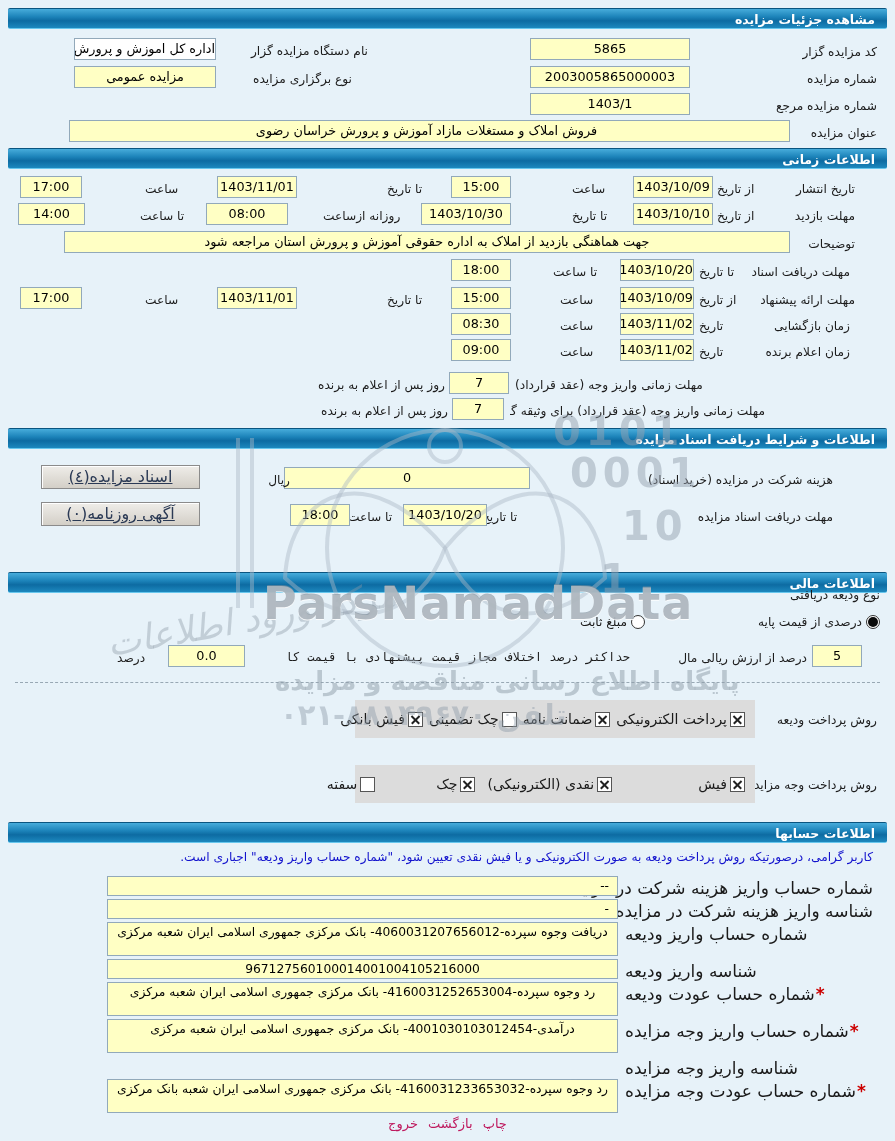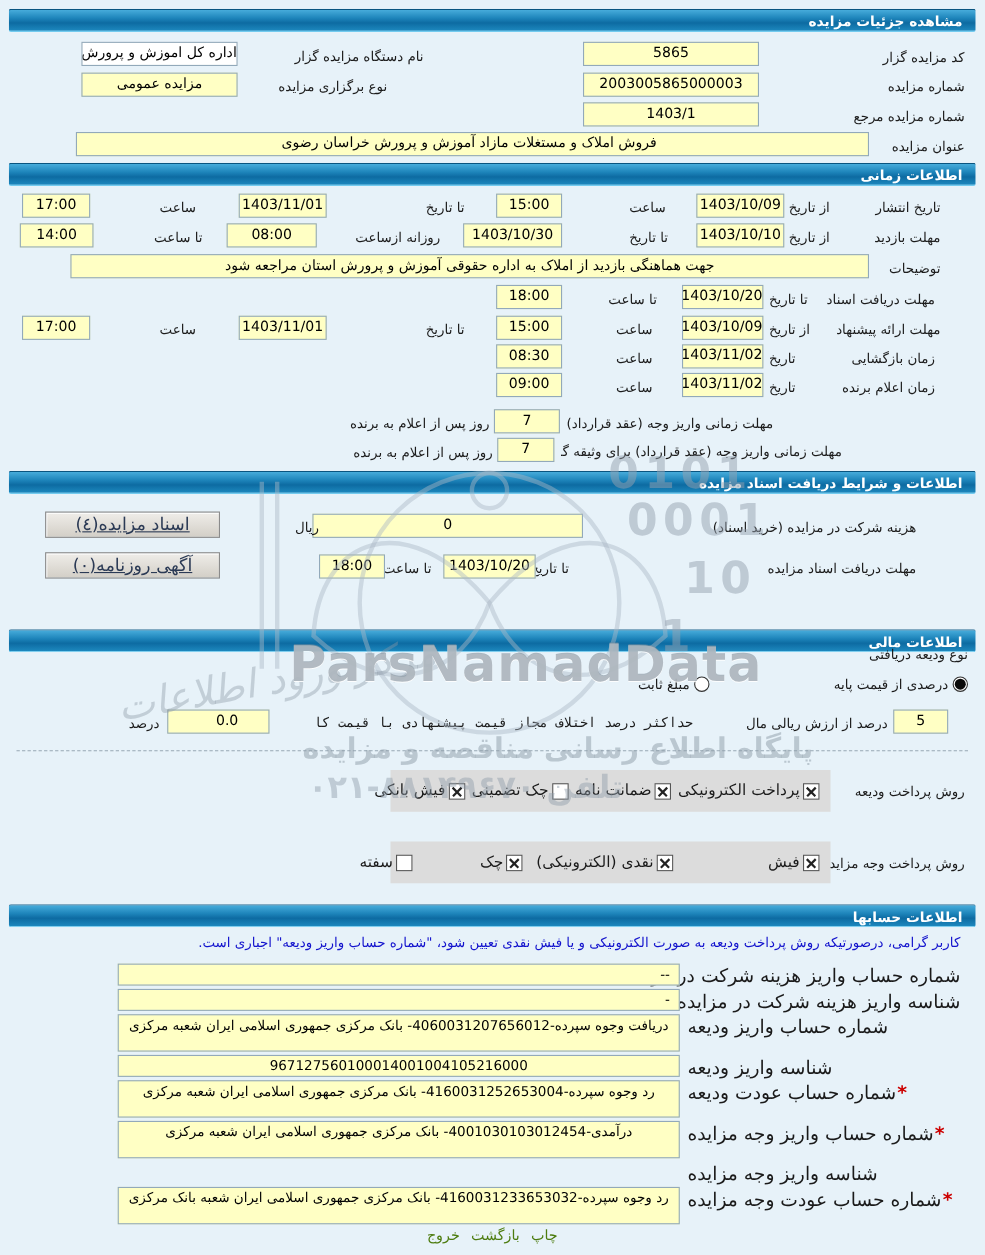--- a/index.html
+++ b/index.html
@@ -55,21 +55,21 @@
   .star.checked{display:inline;}
   .acct-field{
     position:absolute;left:99px;width:511px;top:0;bottom:0;
     background:#ffffc4;border:1px solid #92a9ba;font-size:12.3px;color:#000;
     text-align:center;overflow:hidden;box-sizing:border-box;
   }
   .acct-row.h1 .acct-field{line-height:18px;}
   .acct-row.h2 .acct-field{line-height:16px;padding:1px 6px;white-space:normal;}
   .acct-field.va-r{text-align:right;padding-left:8px;padding-right:8px;}
   .footer{position:absolute;top:1116px;left:0;right:0;text-align:center;font-size:13px;}
-  .footer span{color:#4d7c0f;margin:0 3px;cursor:pointer;}
+  .footer span{color:#be185d;margin:0 3px;cursor:pointer;}
   
   .wm{position:absolute;pointer-events:none;z-index:6;color:rgba(138,152,166,0.55);}
   .wm-brand{font-size:46px;font-weight:bold;letter-spacing:1px;color:rgba(128,141,154,0.6);text-shadow:0 1px 0 rgba(255,255,255,0.85);}
   .wm-bits{font-size:40px;font-weight:bold;letter-spacing:5px;color:rgba(150,162,175,0.5);}
   .wm-line{font-size:26px;font-weight:bold;color:rgba(142,155,168,0.5);}
   .wm-phone{font-size:29px;font-weight:bold;color:rgba(142,155,168,0.45);letter-spacing:2px;}
   .wm-script{font-size:36px;font-style:italic;transform:rotate(-10deg);color:rgba(140,152,166,0.4);}
   .g2 .cbitem:nth-child(1){margin-left:80px;}
   .g2 .cbitem:nth-child(2){margin-left:6px;}
   .g2 .cbitem:nth-child(3){margin-left:55px;}
@@ -96,21 +96,21 @@
   <div class="wm wm-bits" style="left:600px;top:556px;">1</div>
   <div class="wm wm-script" style="left:105px;top:598px;">مرکز ورود اطلاعات</div>
   <div class="wm wm-brand" style="left:263px;top:576px;">ParsNamadData</div>
   <div class="wm wm-line" style="left:275px;top:666px;">پایگاه اطلاع رسانی مناقصه و مزایده</div>
   <div class="wm wm-phone" style="left:280px;top:698px;">تلفن ۸۸۱۴۹۶۷۰-۰۲۱</div>
 
   <div class="hdr" style="top:8px;">مشاهده جزئیات مزایده</div>
 
   <div class="lbl ar" style="top:42px;right:18px;width:95px;">کد مزایده گزار</div>
   <div class="yf" style="top:38px;right:205px;width:158px;">5865</div>
-  <div class="lbl ar" style="top:41px;right:510px;width:152px;">نام دستگاه مزایده گزار</div>
+  <div class="lbl ar" style="top:41px;right:527px;width:152px;">نام دستگاه مزایده گزار</div>
   <div class="yf wf" style="top:38px;right:679px;width:140px;">اداره کل اموزش و پرورش استا</div>
 
   <div class="lbl ar" style="top:69px;right:18px;width:95px;">شماره مزایده</div>
   <div class="yf" style="top:66px;right:205px;width:158px;">2003005865000003</div>
   <div class="lbl ar" style="top:69px;right:543px;width:136px;">نوع برگزاری مزایده</div>
   <div class="yf" style="top:66px;right:679px;width:140px;">مزایده عمومی</div>
 
   <div class="lbl ar" style="top:96px;right:18px;width:120px;">شماره مزایده مرجع</div>
   <div class="yf" style="top:93px;right:205px;width:158px;">1403/1</div>
 
@@ -201,21 +201,21 @@
     <span>درصدی از قیمت پایه</span>
   </span>
   <span class="ritem" style="top:615px;right:250px;">
     <span class="radio"></span>
     <span>مبلغ ثابت</span>
   </span>
 
   <div class="yf" style="top:645px;right:33px;width:48px;">5</div>
   <div class="lbl ar" style="top:648px;right:88px;width:160px;">درصد از ارزش ریالی مال</div>
   <div class="lbl al" style="top:648px;right:265px;width:345px;font-family:Liberation Mono, monospace;">حداکثر درصد اختلاف مجاز قیمت پیشنهادی با قیمت کارشناسی / پایه</div>
-  <div class="yf" style="top:645px;right:650px;width:75px;padding-left:16px;">0.0</div>
+  <div class="yf" style="top:645px;right:650px;width:75px;">0.0</div>
   <div class="lbl al" style="top:648px;right:733px;width:45px;">درصد</div>
 
   <div class="dotted" style="top:682px;"></div>
 
   <div class="lbl ar" style="top:710px;right:18px;width:125px;">روش پرداخت ودیعه</div>
   <div class="panel" style="top:700px;right:140px;width:400px;">
     <span class="cbitem">
       <span class="cb checked"></span>
       <span>پرداخت الکترونیکی</span>
     </span>

